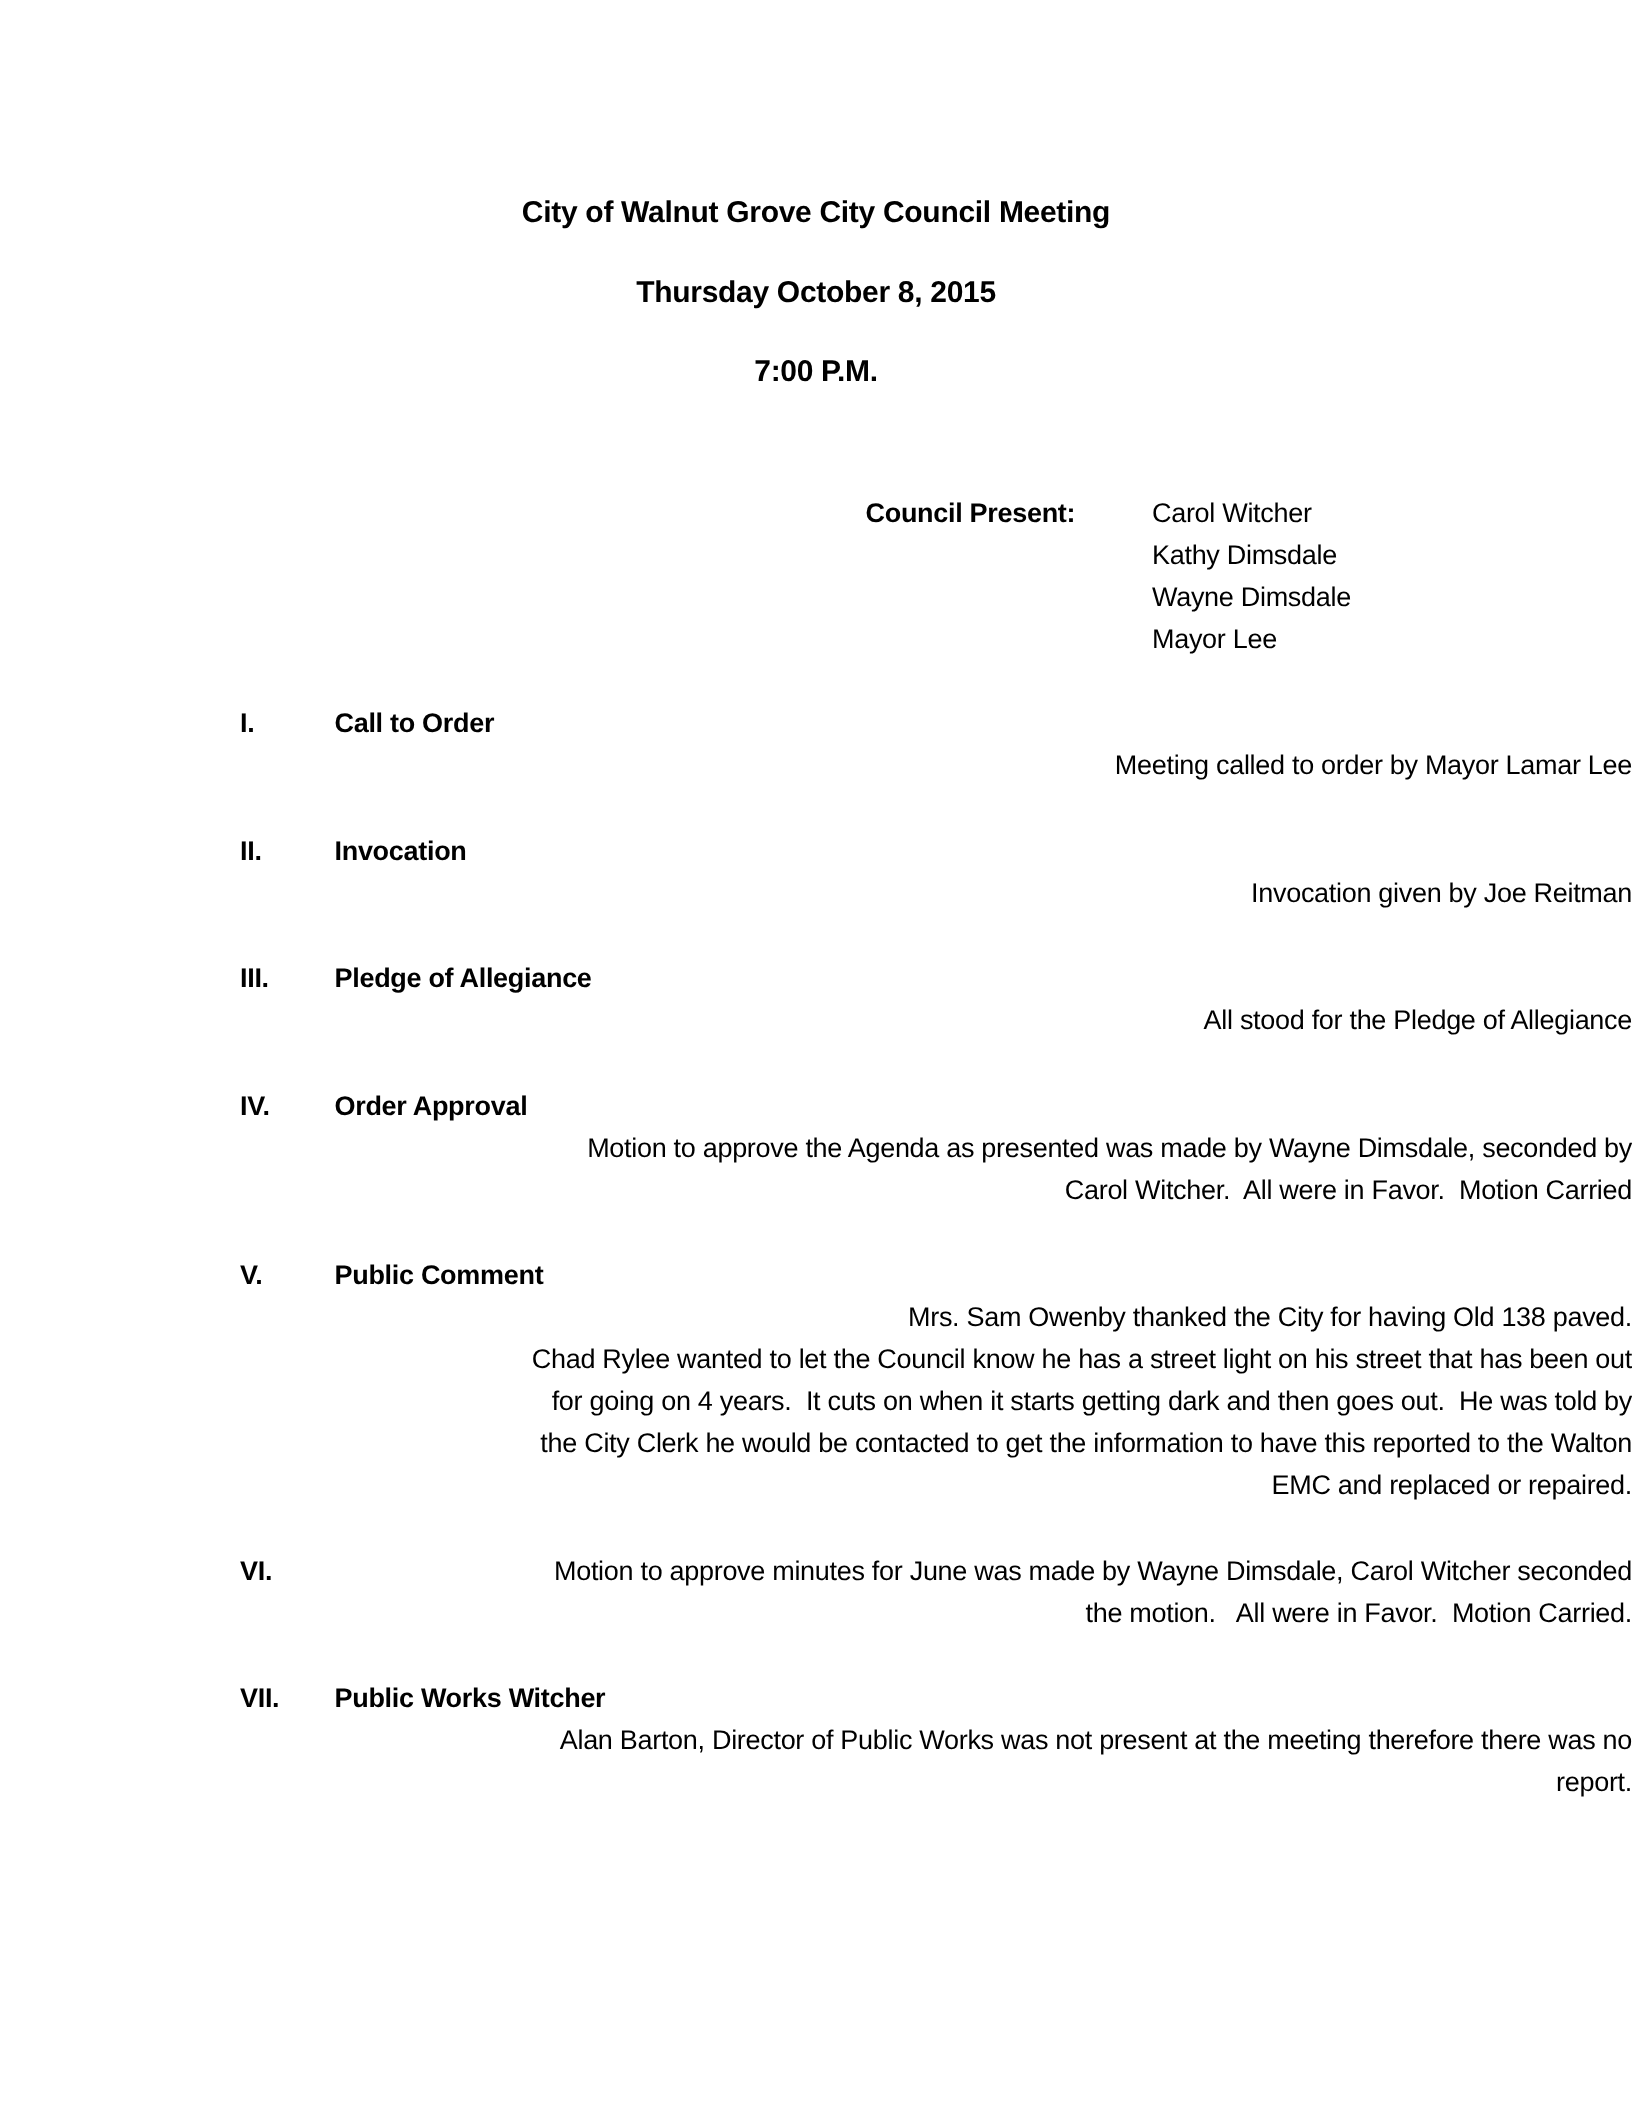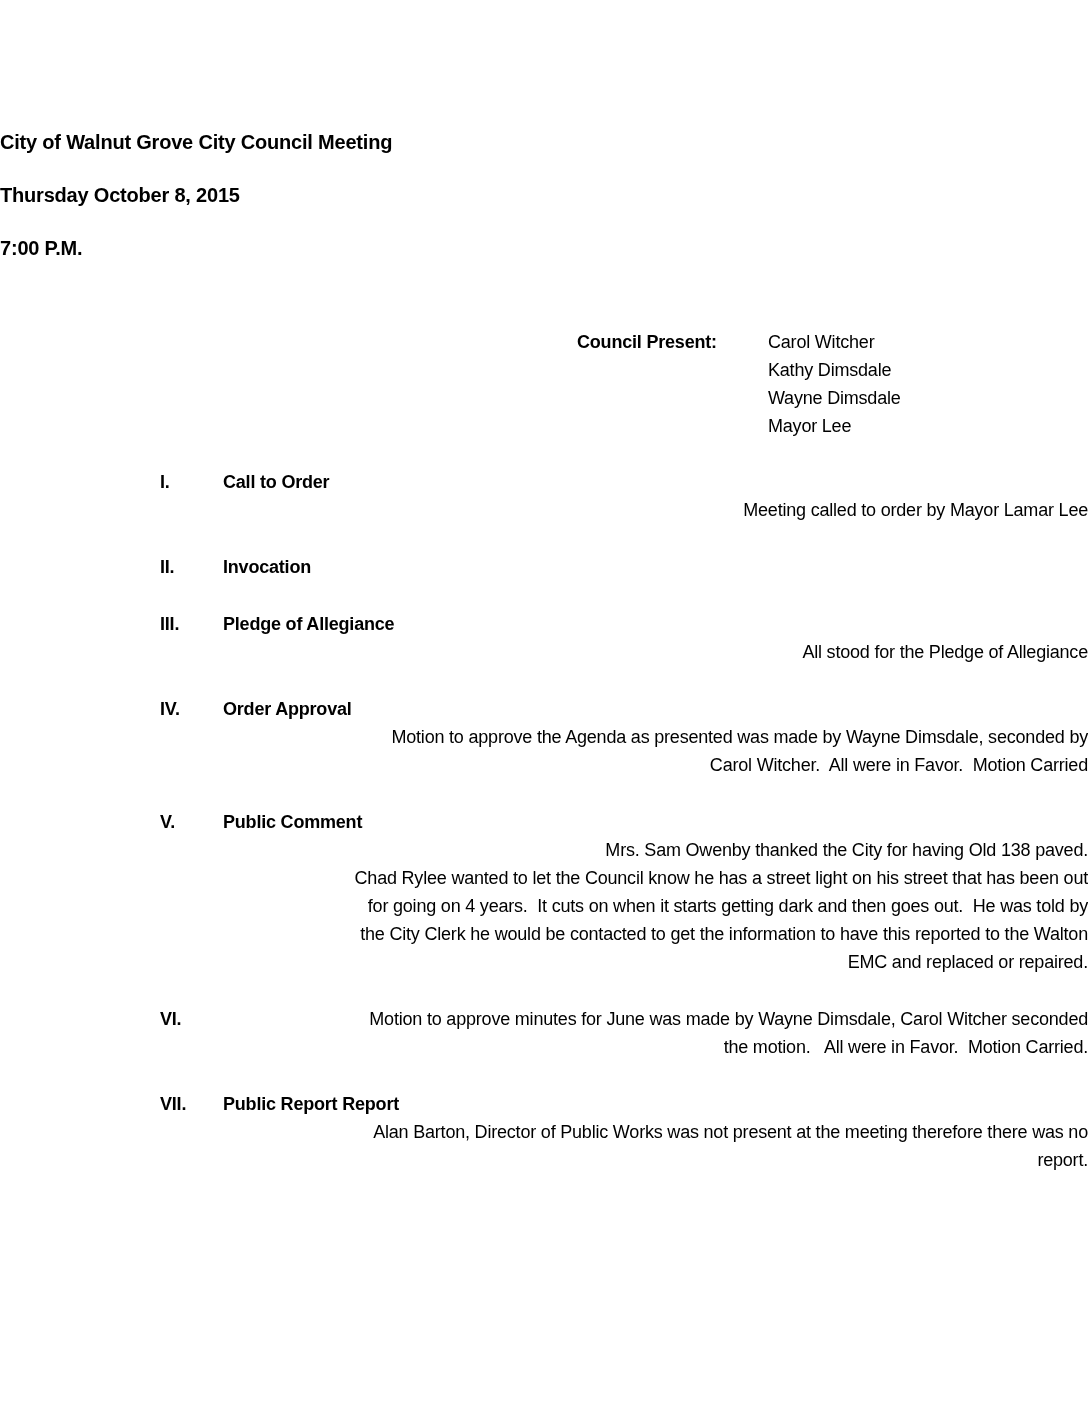--- a/index.html
+++ b/index.html
@@ -13,21 +13,21 @@
     height: 1408px;
     background: #ffffff;
     color: #000000;
     font-family: "Liberation Sans", "DejaVu Sans", sans-serif;
     font-size: 18px;
     letter-spacing: -0.2px;
     overflow: hidden;
   }
   .title-block {
     padding-top: 128px;
-    text-align: left;
+    text-align: center;
   }
   .title-line {
     font-size: 20px;
     font-weight: bold;
     line-height: 28px;
     margin-bottom: 25px;
     white-space: pre;
   }
   .council-block {
     display: flex;
@@ -99,20 +99,21 @@
         <div class="section-numeral">I.</div>
         <div class="section-content">
           <div class="section-heading">Call to Order</div>
           <div class="section-body-line">Meeting called to order by Mayor Lamar Lee</div>
         </div>
       </div>
       <div class="section">
         <div class="section-numeral">II.</div>
         <div class="section-content">
           <div class="section-heading">Invocation</div>
+          <div class="section-body-line">Invocation given by Joe Reitman</div>
         </div>
       </div>
       <div class="section">
         <div class="section-numeral">III.</div>
         <div class="section-content">
           <div class="section-heading">Pledge of Allegiance</div>
           <div class="section-body-line">All stood for the Pledge of Allegiance</div>
         </div>
       </div>
       <div class="section">
@@ -137,20 +138,20 @@
       <div class="section">
         <div class="section-numeral">VI.</div>
         <div class="section-content">
           <div class="section-body-line">Motion to approve minutes for June was made by Wayne Dimsdale, Carol Witcher seconded</div>
           <div class="section-body-line">the motion.   All were in Favor.  Motion Carried.</div>
         </div>
       </div>
       <div class="section">
         <div class="section-numeral">VII.</div>
         <div class="section-content">
-          <div class="section-heading">Public Report Report</div>
+          <div class="section-heading">Public Works Witcher</div>
           <div class="section-body-line">Alan Barton, Director of Public Works was not present at the meeting therefore there was no</div>
           <div class="section-body-line">report.</div>
         </div>
       </div>
     </div>
 
 </div>
 
 </body></html>

